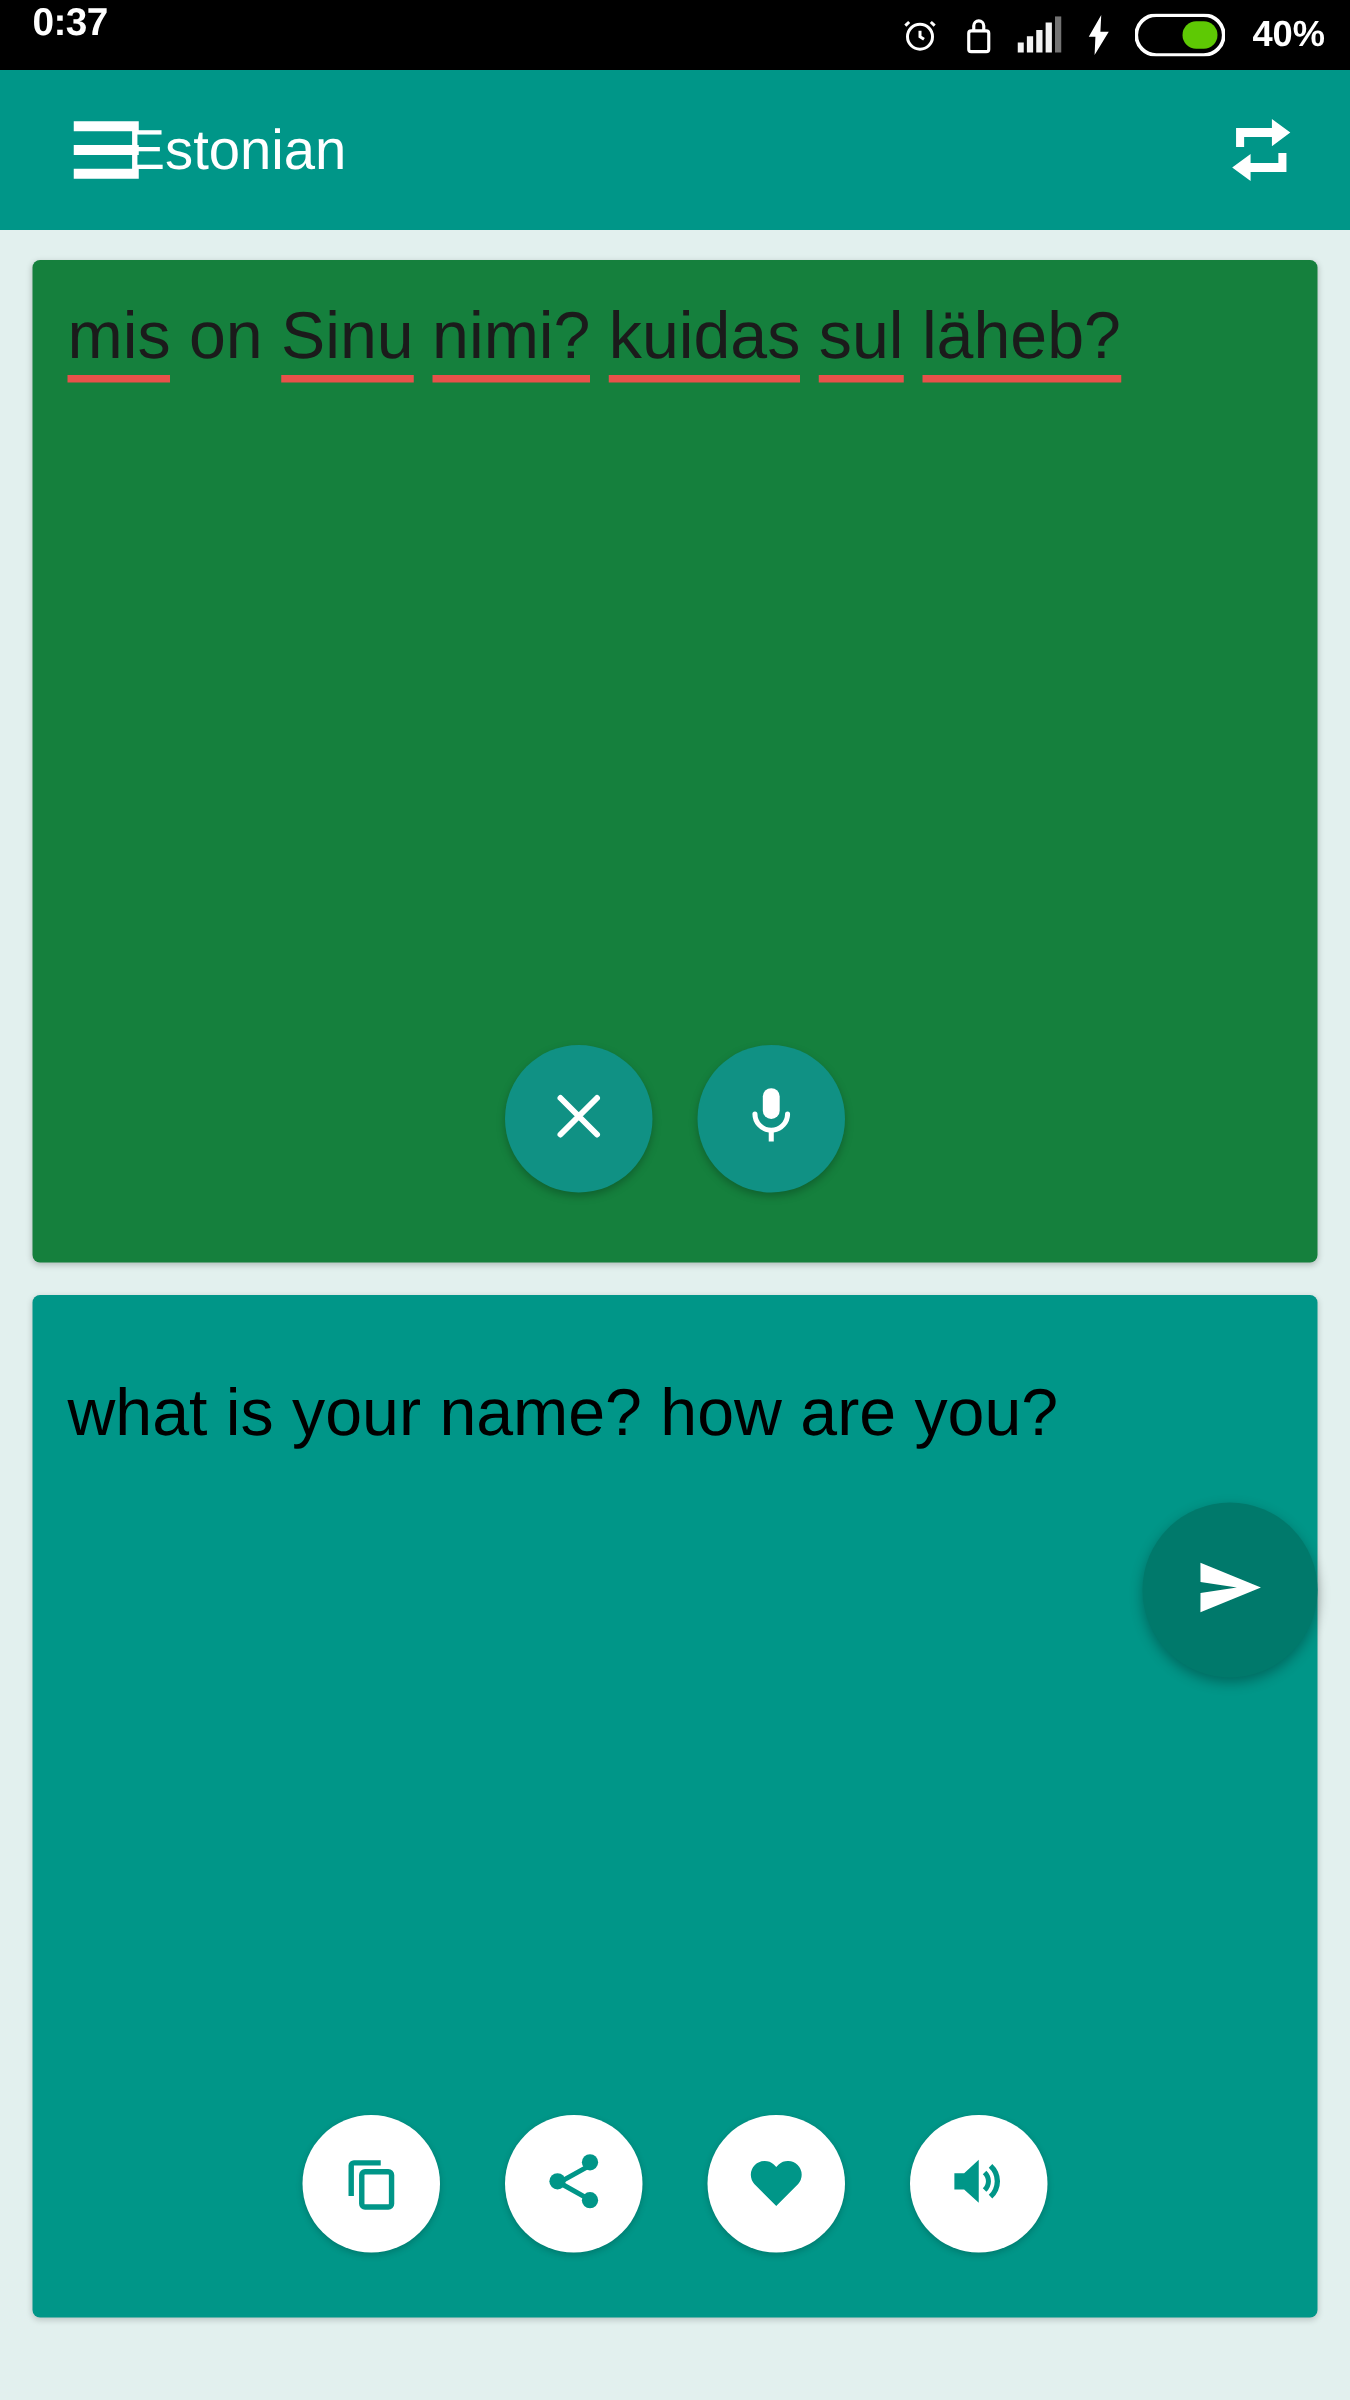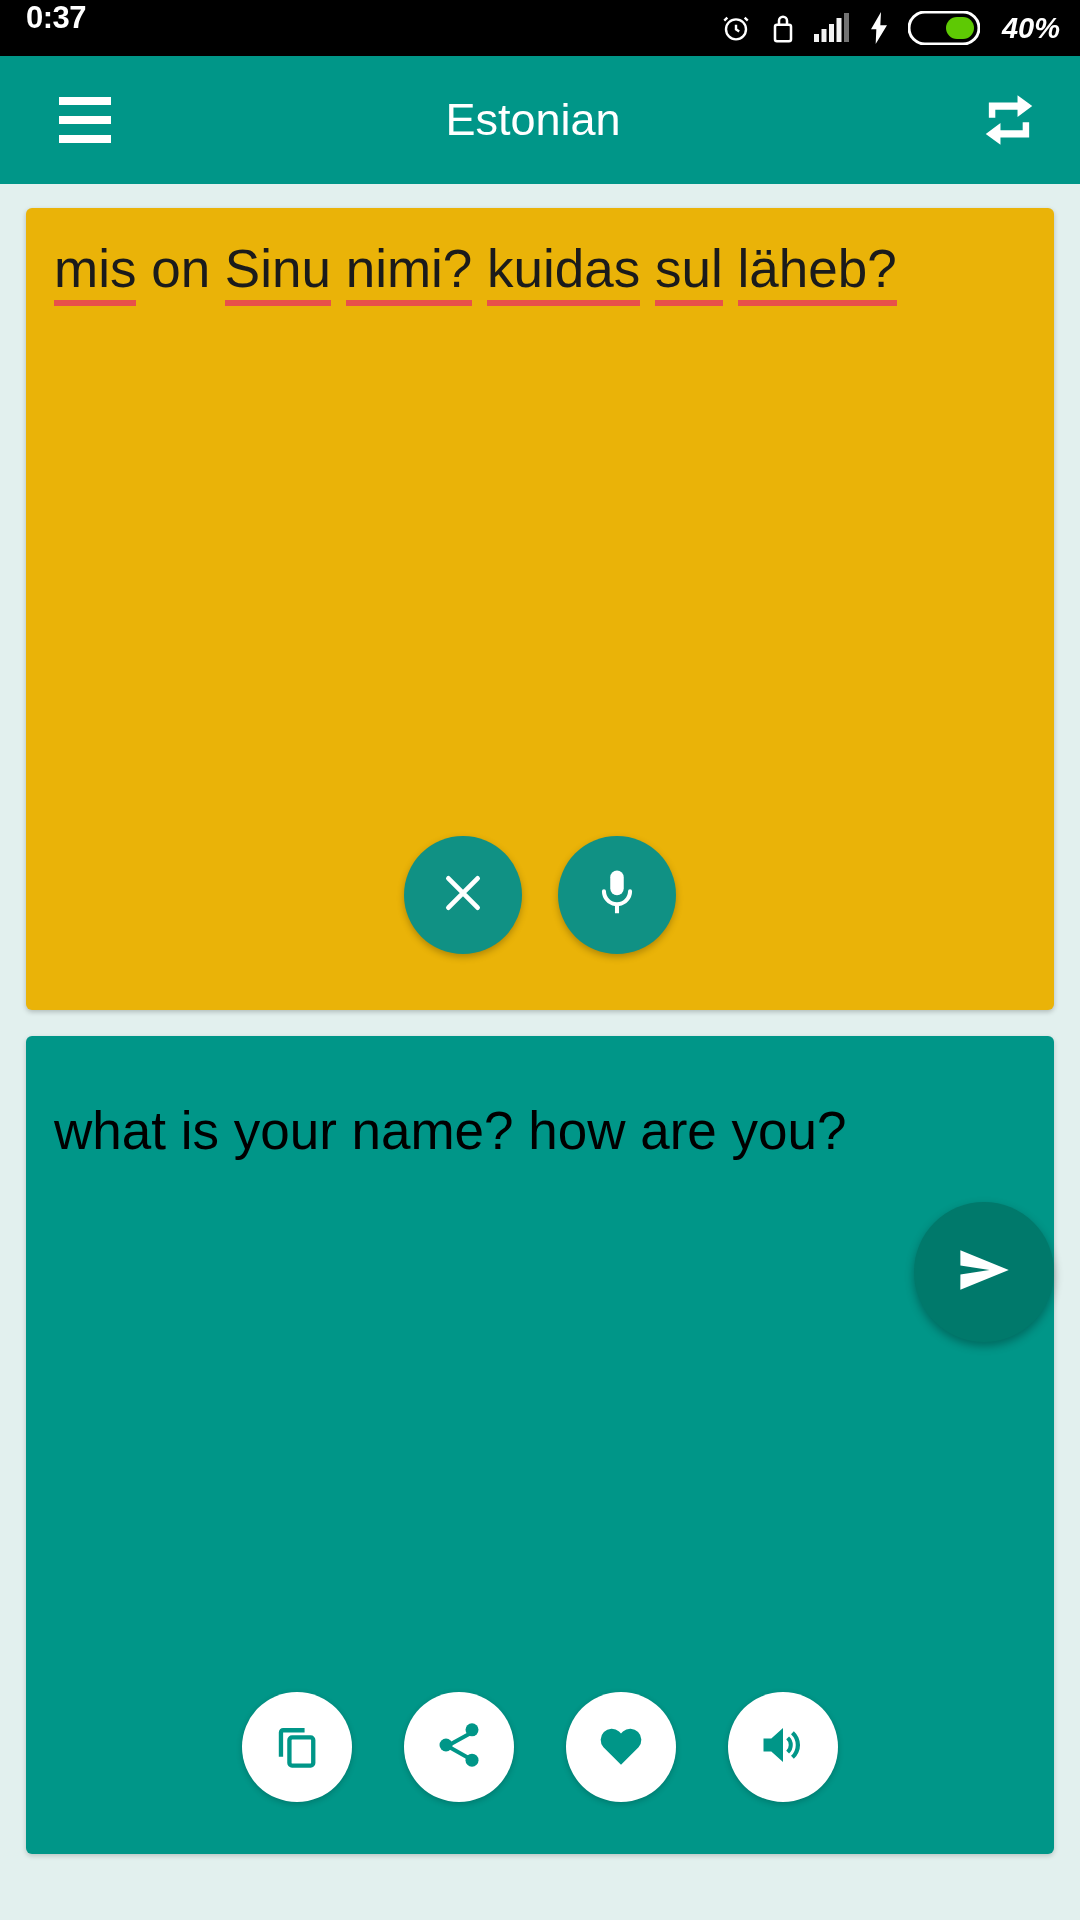--- a/index.html
+++ b/index.html
@@ -27,21 +27,20 @@
   .status-clock {
     color: #ffffff;
     font-size: 31px;
     font-weight: bold;
     letter-spacing: -0.5px;
   }
   .status-icons {
     display: flex;
     align-items: center;
     gap: 18px;
-    font-style: italic;
   }
   .status-icons svg { display: block; }
   .battery-pct {
     color: #ffffff;
     font-size: 29px;
     font-weight: bold;
     margin-left: 4px;
   }
 
   
@@ -67,21 +66,21 @@
   .hamburger span {
     display: block;
     width: 52px;
     height: 8px;
     background: #ffffff;
   }
   .lang {
     color: #ffffff;
     font-size: 45px;
     flex: 1;
-    text-align: center;
+    text-align: left;
     cursor: pointer;
     white-space: nowrap;
   }
   .lang-src { margin-left: -20px; }
   .lang-dst { margin-right: 30px; }
   .swap-btn {
     width: 90px;
     height: 90px;
     display: flex;
     align-items: center;
@@ -91,21 +90,21 @@
   }
 
   
   .content {
     position: relative;
     padding: 24px 26px 0 26px;
     box-sizing: border-box;
   }
 
   .card-input {
-    background: #eab308;
+    background: #15803d;
     border-radius: 6px;
     height: 802px;
     box-shadow: 0 2px 5px rgba(0,0,0,0.22);
     position: relative;
     box-sizing: border-box;
     padding: 30px 28px 0 28px;
     overflow: hidden;
   }
   .input-text {
     font-size: 53px;

